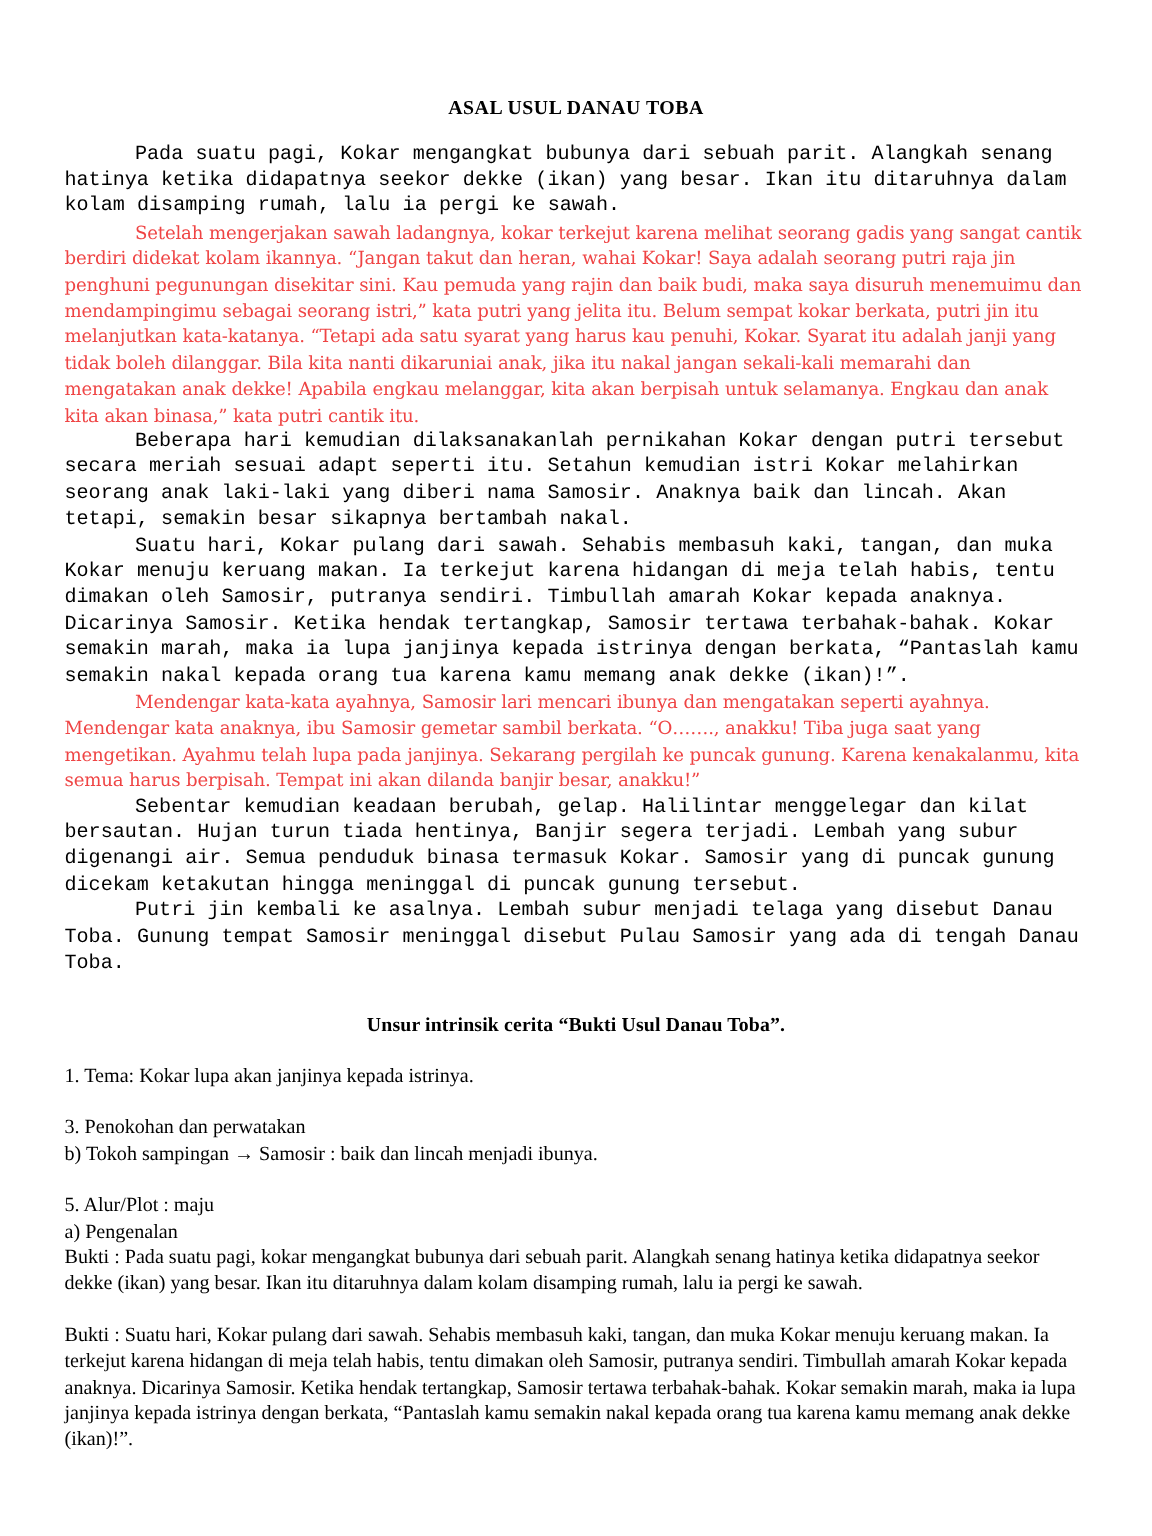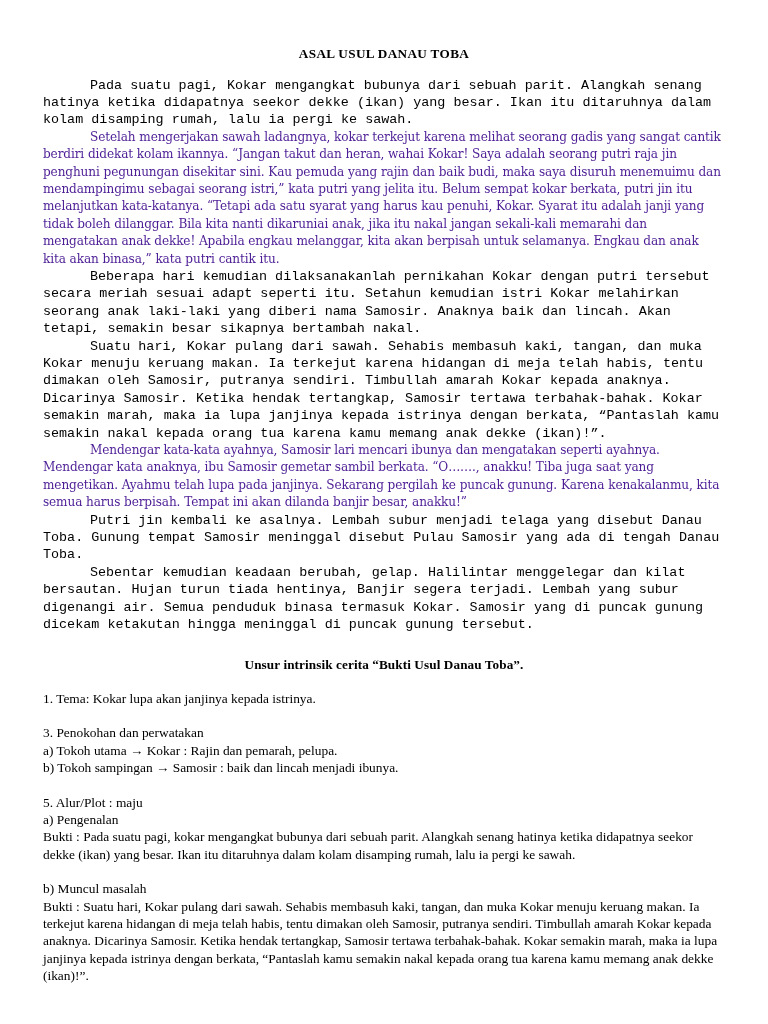--- a/index.html
+++ b/index.html
@@ -13,21 +13,21 @@
     font-family: "Liberation Serif", "DejaVu Serif", serif;
     color: #000000;
     overflow: hidden;
   }
   #page {
     position: relative;
     width: 768px;
     height: 1024px;
     background: #ffffff;
     box-sizing: border-box;
-    padding: 46px 43px 0 43px;
+    padding: 64px 43px 0 43px;
   }
   .doc-title {
     text-align: center;
     font-weight: bold;
     font-size: 13.2px;
     letter-spacing: 0.35px;
     line-height: 1.25;
     margin: 0 0 14px 0;
   }
   .para {
@@ -37,21 +37,21 @@
     margin: 0;
     text-indent: 47px;
     word-spacing: 0.1px;
     font-family: Liberation Mono, monospace;
   }
   
   .para.cond {
     font-family: "DejaVu Serif", "Liberation Serif", serif;
     font-size: 12.1px;
     letter-spacing: -0.12px;
-    color: #4c1d95;
+    color: #ef4444;
   }
   .subheading {
     text-align: center;
     font-weight: bold;
     font-size: 13.2px;
     line-height: 17.4px;
     margin: 22px 0 0 0;
     letter-spacing: 0.1px;
   }
   .section-block {
@@ -71,45 +71,43 @@
   <p class="para">Pada suatu pagi, Kokar mengangkat bubunya dari sebuah parit. Alangkah senang hatinya ketika didapatnya seekor dekke (ikan) yang besar. Ikan itu ditaruhnya dalam kolam disamping rumah, lalu ia pergi ke sawah.</p>
 
   <p class="para cond">Setelah mengerjakan sawah ladangnya, kokar terkejut karena melihat seorang gadis yang sangat cantik berdiri didekat kolam ikannya. “Jangan takut dan heran, wahai Kokar! Saya adalah seorang putri raja jin penghuni pegunungan disekitar sini. Kau pemuda yang rajin dan baik budi, maka saya disuruh menemuimu dan mendampingimu sebagai seorang istri,” kata putri yang jelita itu. Belum sempat kokar berkata, putri jin itu melanjutkan kata-katanya. “Tetapi ada satu syarat yang harus kau penuhi, Kokar. Syarat itu adalah janji yang tidak boleh dilanggar. Bila kita nanti dikaruniai anak, jika itu nakal jangan sekali-kali memarahi dan mengatakan anak dekke! Apabila engkau melanggar, kita akan berpisah untuk selamanya. Engkau dan anak kita akan binasa,” kata putri cantik itu.</p>
 
   <p class="para">Beberapa hari kemudian dilaksanakanlah pernikahan Kokar dengan putri tersebut secara meriah sesuai adapt seperti itu. Setahun kemudian istri Kokar melahirkan seorang anak laki-laki yang diberi nama Samosir. Anaknya baik dan lincah. Akan tetapi, semakin besar sikapnya bertambah nakal.</p>
 
   <p class="para">Suatu hari, Kokar pulang dari sawah. Sehabis membasuh kaki, tangan, dan muka Kokar menuju keruang makan. Ia terkejut karena hidangan di meja telah habis, tentu dimakan oleh Samosir, putranya sendiri. Timbullah amarah Kokar kepada anaknya. Dicarinya Samosir. Ketika hendak tertangkap, Samosir tertawa terbahak-bahak. Kokar semakin marah, maka ia lupa janjinya kepada istrinya dengan berkata, “Pantaslah kamu semakin nakal kepada orang tua karena kamu memang anak dekke (ikan)!”.</p>
 
   <p class="para cond">Mendengar kata-kata ayahnya, Samosir lari mencari ibunya dan mengatakan seperti ayahnya. Mendengar kata anaknya, ibu Samosir gemetar sambil berkata. “O……., anakku! Tiba juga saat yang mengetikan. Ayahmu telah lupa pada janjinya. Sekarang pergilah ke puncak gunung. Karena kenakalanmu, kita semua harus berpisah. Tempat ini akan dilanda banjir besar, anakku!”</p>
 
+  <p class="para">Sebentar kemudian keadaan berubah, gelap. Halilintar menggelegar dan kilat bersautan. Hujan turun tiada hentinya, Banjir segera terjadi. Lembah yang subur digenangi air. Semua penduduk binasa termasuk Kokar. Samosir yang di puncak gunung dicekam ketakutan hingga meninggal di puncak gunung tersebut.</p>
+
   <p class="para">Putri jin kembali ke asalnya. Lembah subur menjadi telaga yang disebut Danau Toba. Gunung tempat Samosir meninggal disebut Pulau Samosir yang ada di tengah Danau Toba.</p>
-
-  <p class="para">Sebentar kemudian keadaan berubah, gelap. Halilintar menggelegar dan kilat bersautan. Hujan turun tiada hentinya, Banjir segera terjadi. Lembah yang subur digenangi air. Semua penduduk binasa termasuk Kokar. Samosir yang di puncak gunung dicekam ketakutan hingga meninggal di puncak gunung tersebut.</p>
 
   <h2 class="subheading">Unsur intrinsik cerita “Bukti Usul Danau Toba”.</h2>
 
   <div class="gap-sm"></div>
 
   <div class="section-block">1. Tema: Kokar lupa akan janjinya kepada istrinya.</div>
 
   <div class="gap-sm"></div>
 
   <div class="section-block">3. Penokohan dan perwatakan</div>
 
-  <div class="section-block">a) Tokoh utama → Kokar :  Rajin dan pemarah, pelupa.</div>
 
   <div class="section-block cond">b) Tokoh sampingan → Samosir :  baik dan lincah menjadi ibunya.</div>
 
   <div class="gap-sm"></div>
 
   <div class="section-block">5. Alur/Plot : maju</div>
 
   <div class="section-block">a) Pengenalan</div>
 
   <div class="section-block">Bukti : Pada suatu pagi, kokar mengangkat bubunya dari sebuah parit. Alangkah senang hatinya ketika didapatnya seekor dekke (ikan) yang besar. Ikan itu ditaruhnya dalam kolam disamping rumah, lalu ia pergi ke sawah.</div>
 
   <div class="gap-sm"></div>
 
-  <div class="section-block">b) Muncul masalah</div>
 
   <div class="section-block">Bukti : Suatu hari, Kokar pulang dari sawah. Sehabis membasuh kaki, tangan, dan muka Kokar menuju keruang makan. Ia terkejut karena hidangan di meja telah habis, tentu dimakan oleh Samosir, putranya sendiri. Timbullah amarah Kokar kepada anaknya. Dicarinya Samosir. Ketika hendak tertangkap, Samosir tertawa terbahak-bahak. Kokar semakin marah, maka ia lupa janjinya kepada istrinya dengan berkata, “Pantaslah kamu semakin nakal kepada orang tua karena kamu memang anak dekke (ikan)!”.</div>
 
 </div>
 
 </body></html>

